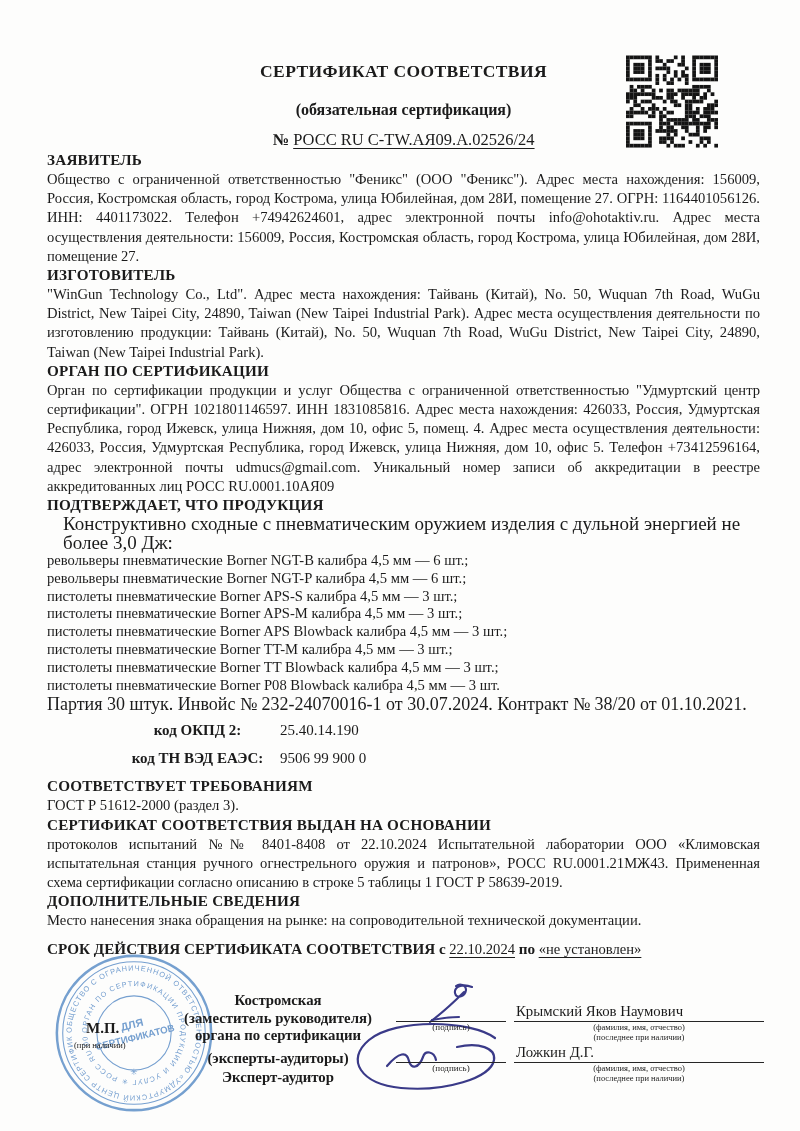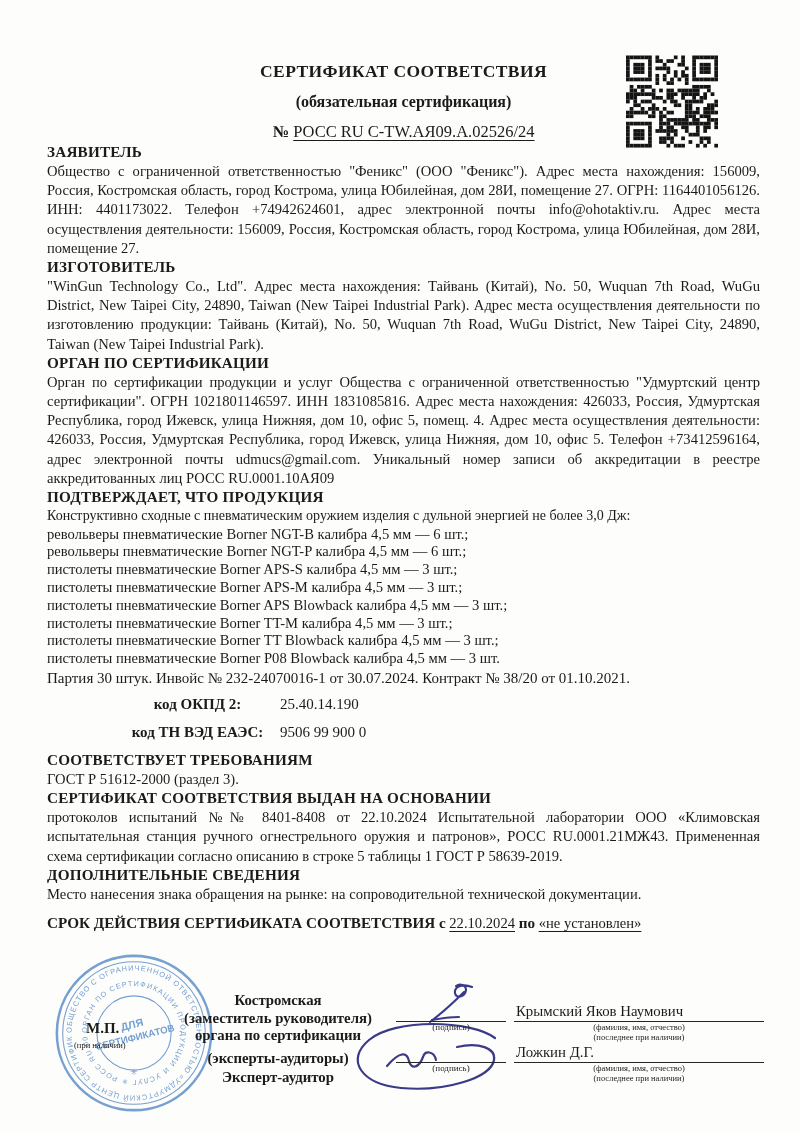--- a/index.html
+++ b/index.html
@@ -7,32 +7,32 @@
     position:relative;
     width:800px;height:1131px;
     background:#fdfdfc;
     font-family:"Liberation Serif","DejaVu Serif",serif;
     color:#1b1b1b;
     overflow:hidden;
   }
   .content{padding:0 40px 0 47px;}
   .hdr{ text-align:center; margin-top:60px; }
   .hdr-title{ font-size:17.5px; font-weight:bold; letter-spacing:.4px; line-height:22px;}
-  .hdr-sub{ font-size:16px; font-weight:bold; margin-top:10px; line-height:20px;}
+  .hdr-sub{ font-size:16px; font-weight:bold; margin-top:18px; line-height:20px;}
   .hdr-num{ font-size:16.5px; margin-top:9px; line-height:22px;}
   .hdr-num .no{ font-weight:bold; }
   .hdr-num .num{ text-decoration:underline; text-underline-offset:3px;}
   .qr{ position:absolute; left:626px; top:55px; width:92px; height:93px;}
   h2.sec{ font-size:15.2px; font-weight:bold; margin:0; padding:0; line-height:18px; letter-spacing:.2px;}
   .sec-applicant{margin-top:43px;}
   .sec-gap{margin-top:6px;}
   p.body{ margin:1px 0 0 0; font-size:14.6px; line-height:19.2px; text-align:justify; text-align-last:left;}
-  .prod-intro{ margin:1px 0 0 0; font-size:14px; line-height:18.5px;}
+  .prod-intro{ margin:1px 0 0 16px; font-size:19px; line-height:18.5px;}
   .prod-item{ font-size:14.6px; line-height:17.8px;}
-  .prod-batch{ font-size:15px; line-height:19px; margin-top:1px;}
+  .prod-batch{ font-size:18px; line-height:19px; margin-top:1px;}
   .codes{ margin-top:7px;}
   .code-row{ display:flex; margin-bottom:9px; line-height:19px;}
   .code-label{ font-weight:bold; font-size:15px; margin-left:68px; width:165px;text-align:center;}
   .code-value{ font-size:15px;}
   .validity{ margin-top:9px; font-size:14.6px; line-height:20px;}
   .validity .vh{ font-weight:bold; font-size:15.2px;}
   .validity .u{ text-decoration:underline; text-underline-offset:3px;}
   
   .abs{position:absolute;}
   .stamp{ left:51px; top:950px; width:166px; height:166px; opacity:.78; mix-blend-mode:multiply; pointer-events:none;}

